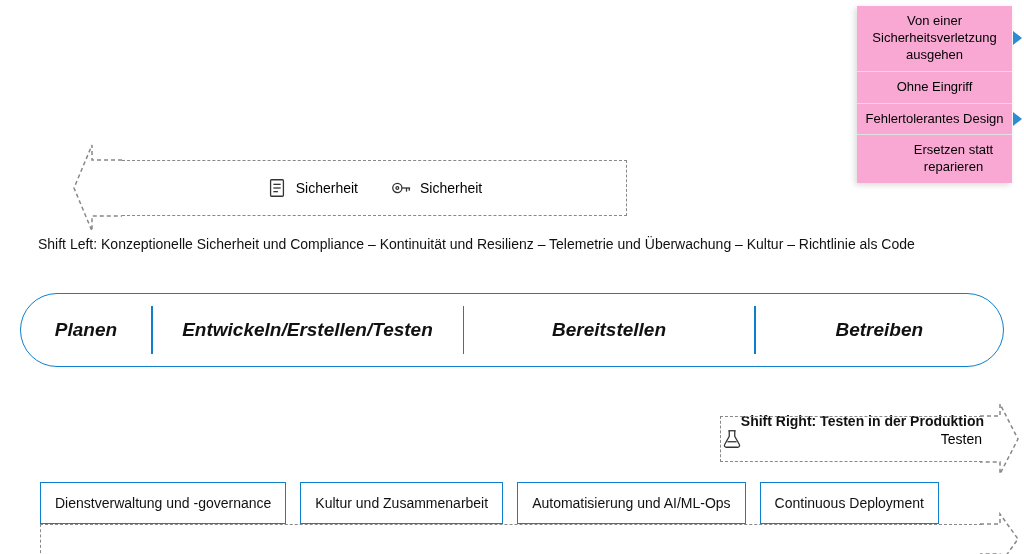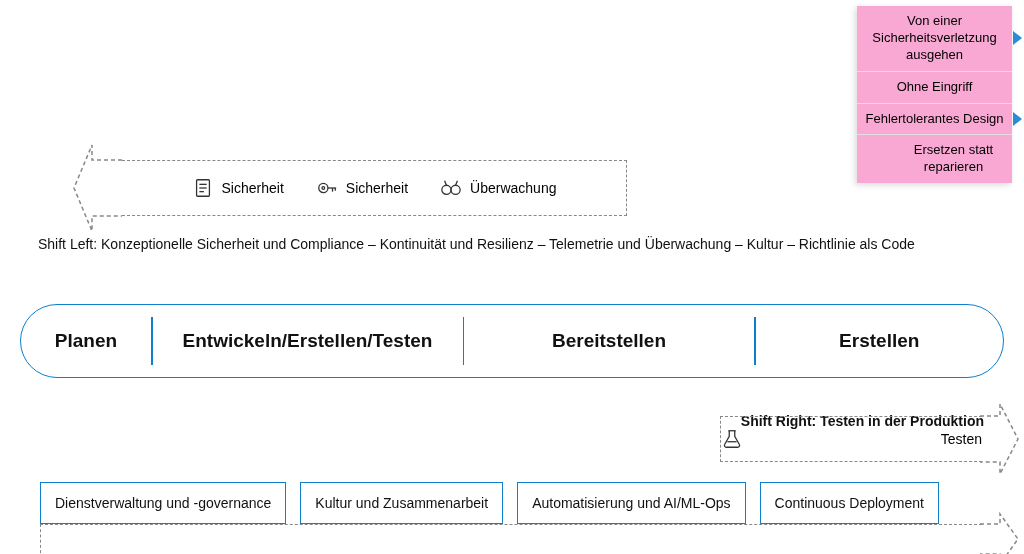--- a/index.html
+++ b/index.html
@@ -91,28 +91,29 @@
       top: 236px;
       left: 38px;
       right: 20px;
       font-size: 14px;
       color: #111;
     }
     
     
     .main-pill {
       position: absolute;
-      top: 304px;
+      top: 293px;
       left: 20px;
       right: 20px;
       height: 74px;
       border: 1.5px solid #0d7fcc;
       border-radius: 40px;
       display: flex;
       align-items: stretch;
+      font-style: italic;
     }
     .pill-section {
       display: flex;
       align-items: center;
       justify-content: center;
       font-size: 19px;
       font-weight: 600;
       color: #111;
       position: relative;
     }
@@ -233,29 +234,20 @@
     <div class="icon-item">
       <svg class="icon-svg" viewBox="0 0 24 24">
           <circle cx="8" cy="12" r="5"></circle>
           <circle cx="8" cy="12" r="1.5"></circle>
           <line x1="13" y1="12" x2="22" y2="12"></line>
           <line x1="18" y1="12" x2="18" y2="16"></line>
           <line x1="21" y1="12" x2="21" y2="15"></line>
         </svg>
       <span>Sicherheit</span>
     </div>
-    <div class="icon-item">
-      <svg class="icon-svg" viewBox="0 0 24 24">
-          <circle cx="7" cy="14" r="5"></circle>
-          <circle cx="17" cy="14" r="5"></circle>
-          <line x1="7" y1="9" x2="5" y2="4"></line>
-          <line x1="17" y1="9" x2="19" y2="4"></line>
-        </svg>
-      <span>Überwachung</span>
-    </div>
   </div>
   <svg class="dashed-arrow-head-left" viewBox="0 0 50 96">
     <path d="M50,20 L20,20 L20,5 L2,48 L20,91 L20,76 L50,76" fill="none" stroke="#888" stroke-width="1.5" stroke-dasharray="4,3"></path>
   </svg>
 </div>
 
 <div class="shift-left-label">Shift Left: Konzeptionelle Sicherheit und Compliance – Kontinuität und Resilienz – Telemetrie und Überwachung – Kultur – Richtlinie als Code</div>
 
 <div class="main-pill">
   <div class="pill-section pill-1">
@@ -264,21 +256,21 @@
   <div class="pill-divider"></div>
   <div class="pill-section pill-2">
     <span>Entwickeln/Erstellen/Testen</span>
   </div>
   <div class="pill-divider"></div>
   <div class="pill-section pill-3">
     <span>Bereitstellen</span>
   </div>
   <div class="pill-divider"></div>
   <div class="pill-section pill-4">
-    <span>Erstellen</span>
+    <span>Betreiben</span>
   </div>
 </div>
 
 <div class="shift-right-label">Shift Right: Testen in der Produktion</div>
 
 <div class="shift-right-arrow">
   <div class="dashed-arrow-body-r">
     <svg class="icon-svg" viewBox="0 0 24 24">
         <path d="M9 3v6l-5 9a2 2 0 002 3h12a2 2 0 002-3l-5-9V3"></path>
         <line x1="8" y1="3" x2="16" y2="3"></line>

